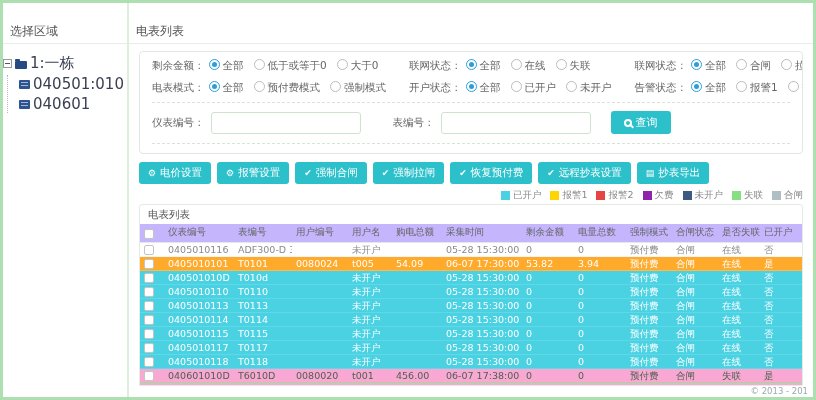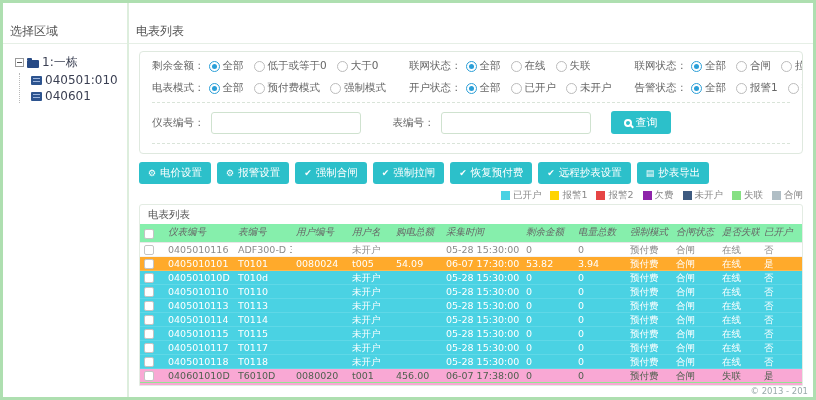--- a/index.html
+++ b/index.html
@@ -12,36 +12,36 @@
   .frame {
     width:816px; height:400px; border:3px solid #aedfb0;
     display:flex; background:#fff;
   }
   
   .sidebar { width:126px; border-right:2px solid #ddeedd; display:flex; flex-direction:column; flex-shrink:0; }
   .panel-header {
     height:25px; line-height:25px; padding:0 7px; font-size:12px; color:#555;
     border-bottom:1px solid #e6efe6; flex-shrink:0; white-space:nowrap; overflow:hidden;margin-top:16px;
   }
-  .tree { padding:8px 12px; font-size:12px; color:#3a3f52; }
+  .tree { padding:8px 0; font-size:15px; color:#3a3f52; }
   .tree-node { display:flex; align-items:center; gap:3px; white-space:nowrap; margin:2px 0; }
   .expander { width:9px; height:9px; border:1px solid #9a9a9a; background:#fff; position:relative; flex-shrink:0; }
   .expander::after { content:''; position:absolute; left:1px; right:1px; top:3px; height:1px; background:#555; }
   .folder-icon { width:12px; height:8px; background:#274a85; border-radius:1px; position:relative; margin-top:2px; flex-shrink:0; }
   .folder-icon::before { content:''; position:absolute; top:-2px; left:0; width:5px; height:2px; background:#274a85; border-radius:1px 1px 0 0; }
   .file-icon { width:11px; height:9px; background:#2d548f; border-radius:1px; position:relative; flex-shrink:0; }
   .file-icon::after { content:''; position:absolute; left:2px; right:2px; top:2px; height:1px; background:#9fb6dd; box-shadow:0 3px 0 #9fb6dd; }
   .tree-children { margin-left:4px; padding-left:11px; border-left:1px dotted #b9b9b9; }
   
   .main { flex:1; min-width:0; display:flex; flex-direction:column; position:relative; }
   .content { flex:1; min-height:0; padding:7px 10px 0 10px; display:flex; flex-direction:column; overflow:hidden; }
   
   .filter-box { border:1px solid #dfe9df; border-radius:4px; padding:7px 12px 2px 12px; font-size:10.5px; color:#666; overflow:hidden; flex-shrink:0; }
   .filter-rows { display:grid; grid-template-columns:auto auto auto; column-gap:16px; row-gap:8px; justify-content:start; }
-  .filter-group { display:flex; align-items:center; gap:3px; white-space:nowrap; }
+  .filter-group { display:flex; align-items:flex-start; gap:3px; white-space:nowrap; }
   .fg-label { color:#666; margin-right:1px; }
   .opt { margin-right:7px; color:#666; }
   .radio { width:11px; height:11px; border:1px solid #bcbcbc; border-radius:50%; background:#fff; display:inline-block; position:relative; flex-shrink:0; }
   .radio.sel { border-color:#2b9fd8; }
   .radio.sel::after { content:''; position:absolute; left:2px; top:2px; right:2px; bottom:2px; border-radius:50%; background:#2b9fd8; }
   .dashed { border-top:1px dashed #d9e4d9; margin:7px 0; }
   .search-row { display:flex; align-items:center; gap:6px; padding:1px 0 2px 0; }
   .search-row label { font-size:10.5px; color:#666; }
   .search-row input { width:150px; height:22px; border:1px solid #cfe2cf; border-radius:3px; padding:0 6px; font-size:10.5px; font-family:inherit; color:#555; outline:none; }
   .gap { width:20px; }
@@ -61,22 +61,22 @@
   .action-btn .ic { font-size:9px; line-height:1; }
   
   .legend { display:flex; justify-content:flex-end; align-items:center; gap:9px; font-size:9.5px; color:#888; white-space:nowrap; overflow:hidden; height:14px; flex-shrink:0; }
   .legend-item { display:inline-flex; align-items:center; gap:3px; }
   .sq { width:9px; height:9px; display:inline-block; flex-shrink:0; }
   
   .table-box { border:1px solid #e3ece3; border-radius:3px 3px 0 0; flex:1; min-height:0; overflow:hidden; display:flex; flex-direction:column; margin-top:2px; }
   .table-title { height:19px; line-height:19px; padding:0 8px; font-size:10.5px; color:#555; flex-shrink:0; }
   table { width:100%; border-collapse:collapse; table-layout:fixed; font-size:9.5px; }
   thead th {
-    background:#86efac; color:#666; font-weight:normal; height:18px; padding:0 4px; text-align:left;
-    border-bottom:1px solid #e7e7e7; white-space:nowrap; overflow:hidden;font-style:italic;
+    background:#c4b5fd; color:#666; font-weight:normal; height:18px; padding:0 4px; text-align:left;
+    border-bottom:1px solid #e7e7e7; white-space:nowrap; overflow:hidden;
   }
   tbody td { height:13px; line-height:13px; padding:0 4px; color:#8a8a8a; white-space:nowrap; overflow:hidden; border-bottom:1px solid #f4f4f4; }
   tr.cyan td   { background:#4ad2e3; color:#fff; border-bottom-color:#5fd8e7; }
   tr.alarm1 td { background:#ffaa2b; color:#fff; border-bottom-color:#ffb94f; }
   tr.green td  { background:#f9a8d4; color:#50604f; border-bottom-color:#93e490; }
   th:nth-child(1),  td:nth-child(1)  { width:24px; }
   th:nth-child(2),  td:nth-child(2)  { width:70px; }
   th:nth-child(3),  td:nth-child(3)  { width:58px; }
   th:nth-child(4),  td:nth-child(4)  { width:56px; }
   th:nth-child(5),  td:nth-child(5)  { width:44px; }

